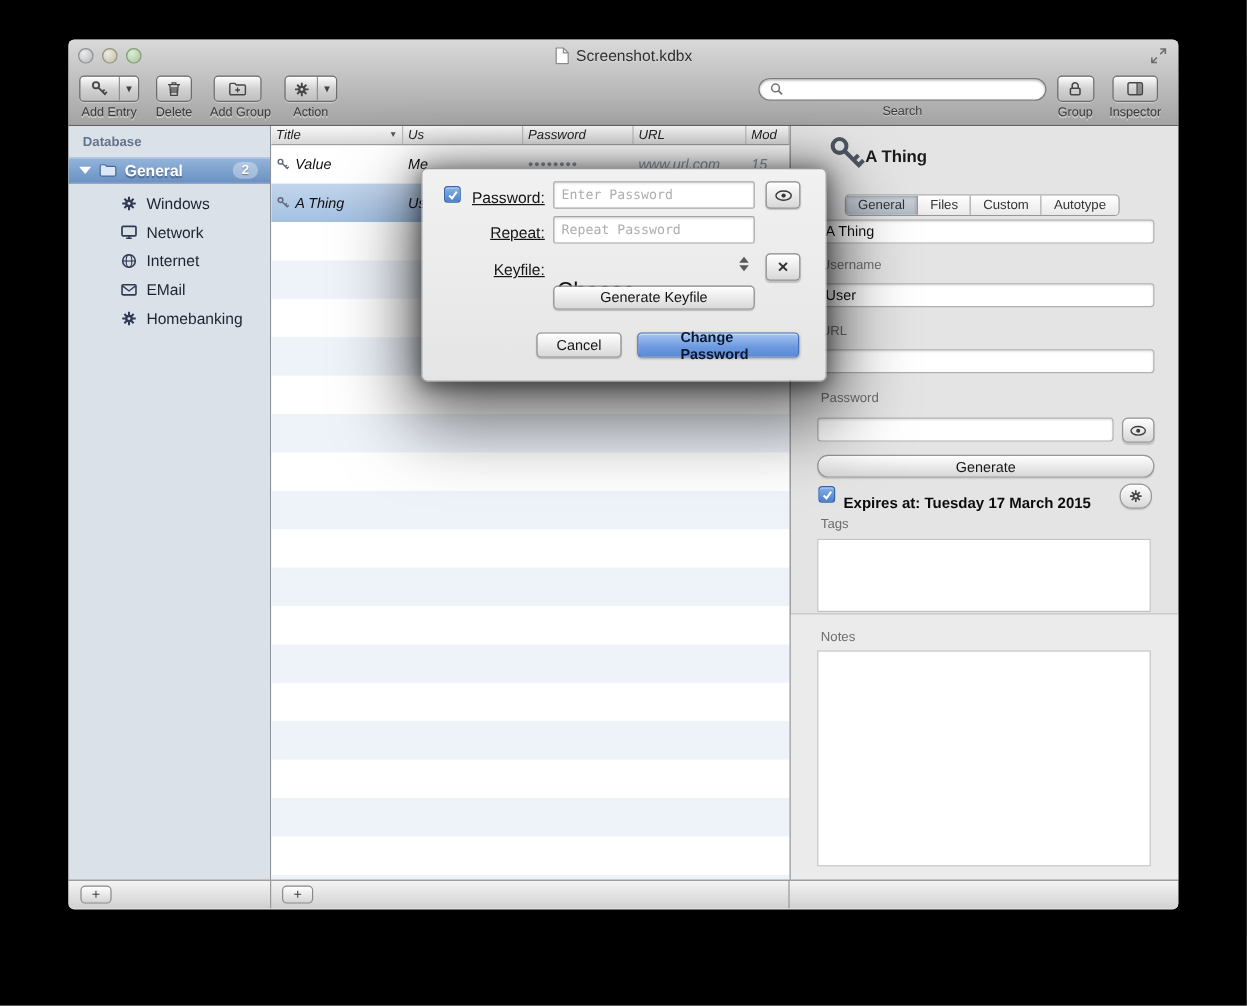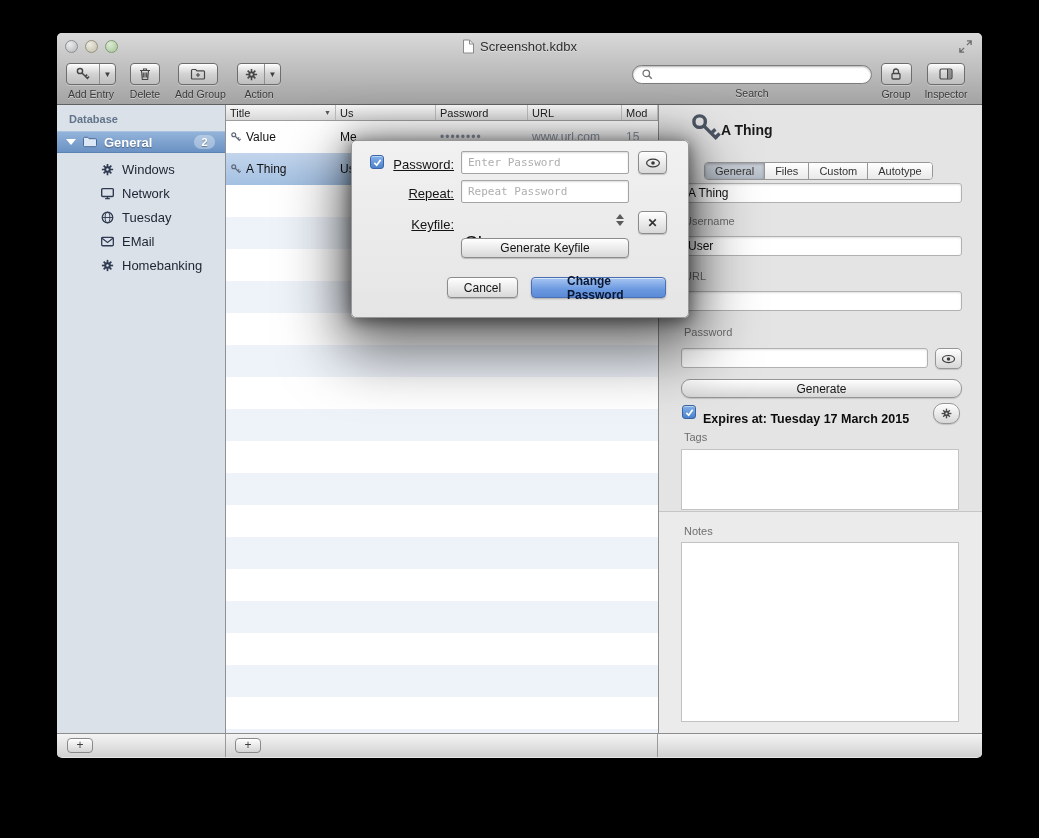--- a/index.html
+++ b/index.html
@@ -67,21 +67,21 @@
   .sb-group .ico { width:16px; height:16px; margin-right:6px; display:inline-flex; }
   .badge {
     margin-left:auto; margin-right:10px; min-width:21px; height:14px;
     background:rgba(255,255,255,.34); border-radius:8px;
     font-size:11px; font-weight:bold; line-height:14px; text-align:center; color:#fff; padding:0 4px;
   }
   .sb-items { padding-top:4px; }
   .sb-item { height:24px; display:flex; align-items:center; padding-left:43px; font-size:13px; color:#1e2430; }
   .sb-ico { width:15px; height:15px; margin-right:7px; display:inline-flex; flex:0 0 15px; }
   
-  .entry-list { position:absolute; left:169px; top:72px; width:432px; height:628px; background:#fff; overflow:hidden; }
+  .entry-list { position:absolute; left:169px; top:72px; width:432px; height:628px; background:#fff; overflow:hidden;font-style:italic; }
   .list-header { height:16px; display:flex; background:linear-gradient(#f7f7f7, #d8d8d8); border-bottom:1px solid #9e9e9e; }
   .hcell {
     border-right:1px solid #bcbcbc; font-size:11px; color:#222;
     display:flex; align-items:center; padding:0 4px; overflow:hidden; white-space:nowrap;
   }
   .sort { margin-left:auto; font-size:7px; color:#555; }
   .lrow { height:32px; display:flex; align-items:center; font-size:12px; color:#101010; }
   .lrow.alt { background:#eef3fa; }
   .lrow.sel { background:linear-gradient(#c3d5ec, #a3c0e2); }
   .cell { padding:0 4px; white-space:nowrap; overflow:hidden; display:flex; align-items:center; gap:4px; height:100%; }
@@ -327,21 +327,21 @@
           <span>Network</span>
         </div>
         <div class="sb-item">
           <span class="sb-ico">
             <svg width="15" height="15" viewBox="0 0 16 16">
               <circle cx="8" cy="8" r="5.6" fill="none" stroke="#2f3b52" stroke-width="1.4"></circle>
               <ellipse cx="8" cy="8" rx="2.5" ry="5.6" fill="none" stroke="#2f3b52" stroke-width="1"></ellipse>
               <line x1="2.4" y1="8" x2="13.6" y2="8" stroke="#2f3b52" stroke-width="1"></line>
             </svg>
           </span>
-          <span>Tuesday</span>
+          <span>Internet</span>
         </div>
         <div class="sb-item">
           <span class="sb-ico">
             <svg width="15" height="15" viewBox="0 0 16 16">
               <rect x="1.8" y="3.5" width="12.4" height="9" rx="1" fill="none" stroke="#2f3b52" stroke-width="1.4"></rect>
               <path d="M2.2 4.5L8 9l5.8-4.5" fill="none" stroke="#2f3b52" stroke-width="1.2"></path>
             </svg>
           </span>
           <span>EMail</span>
         </div>

